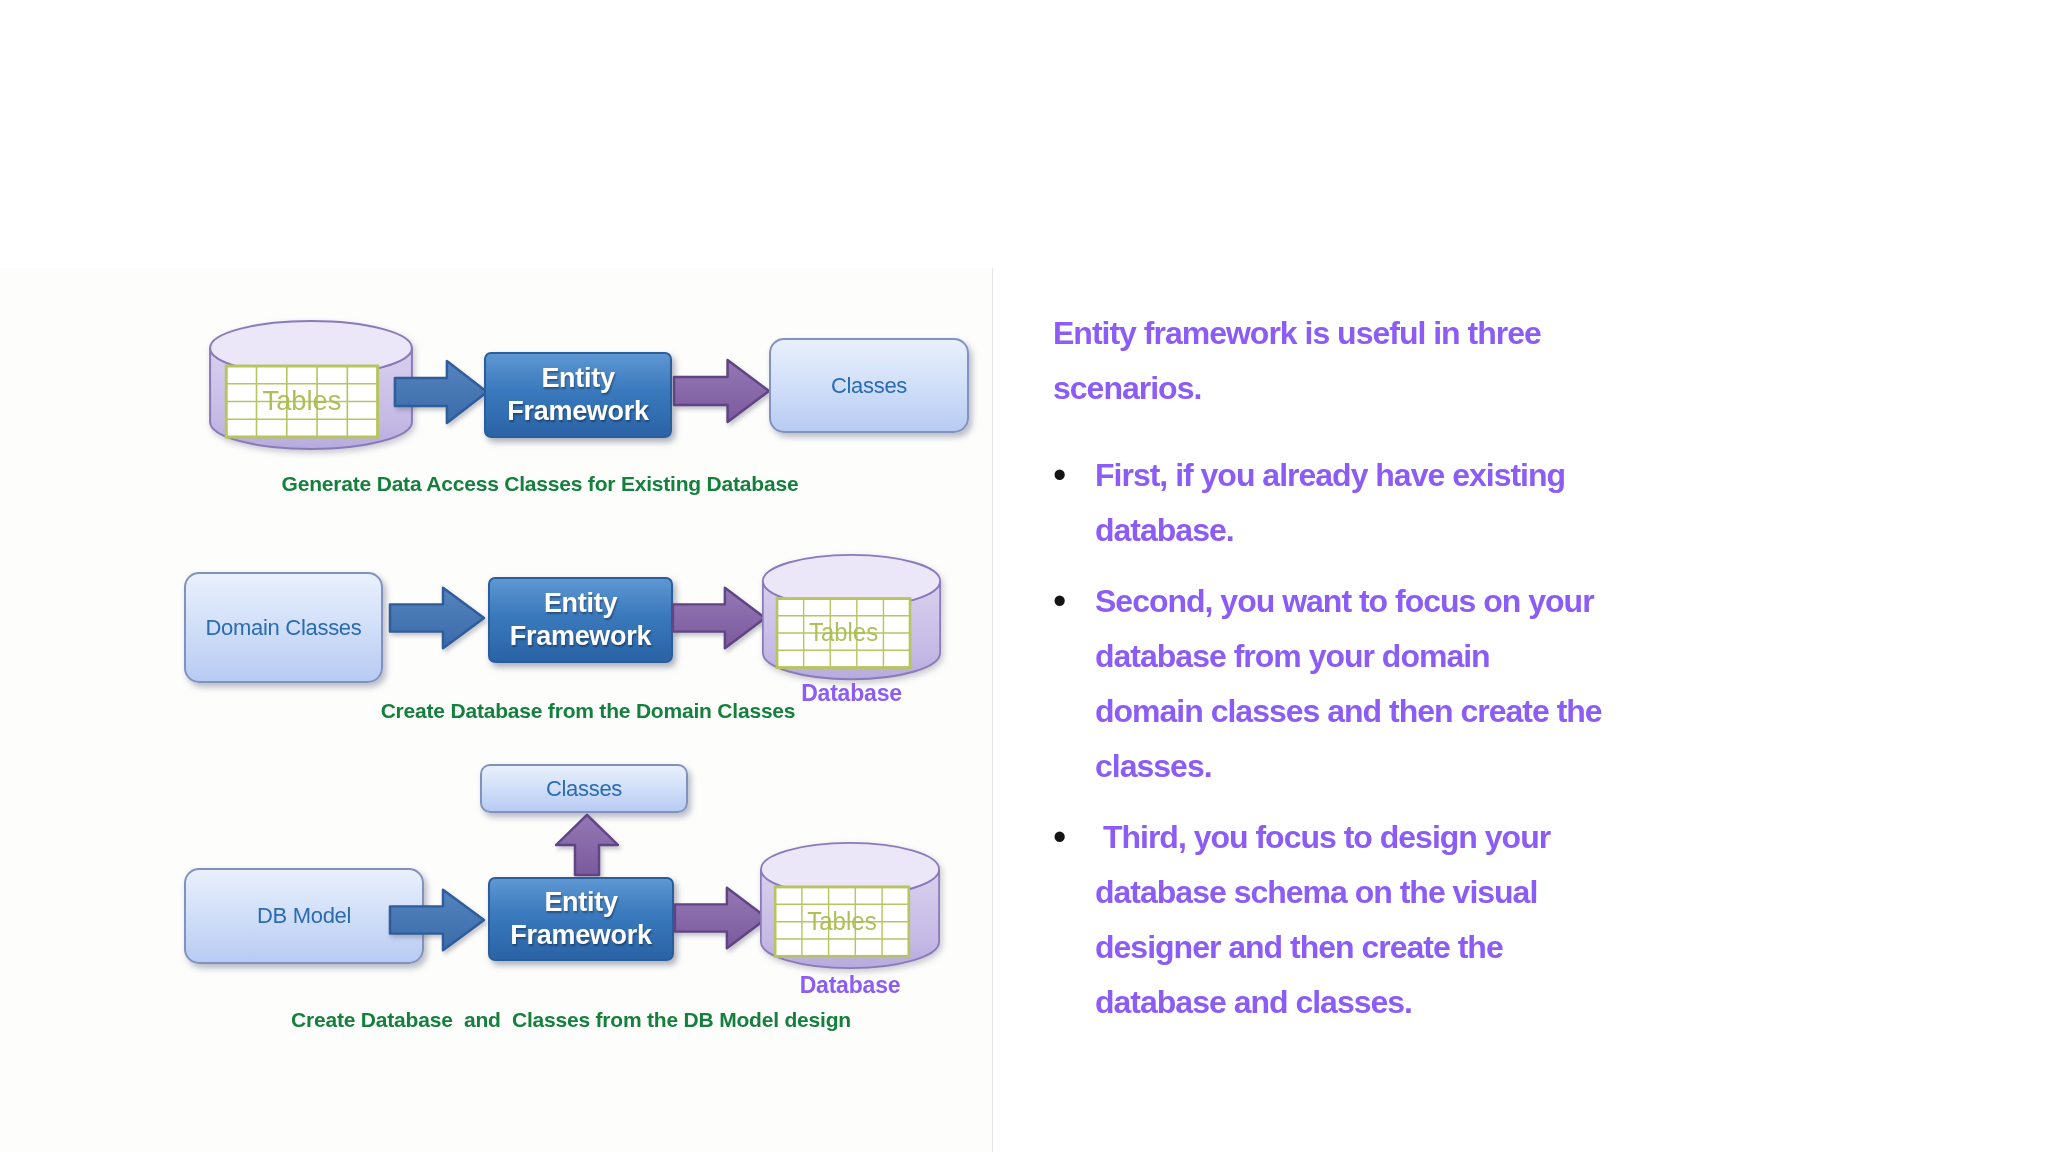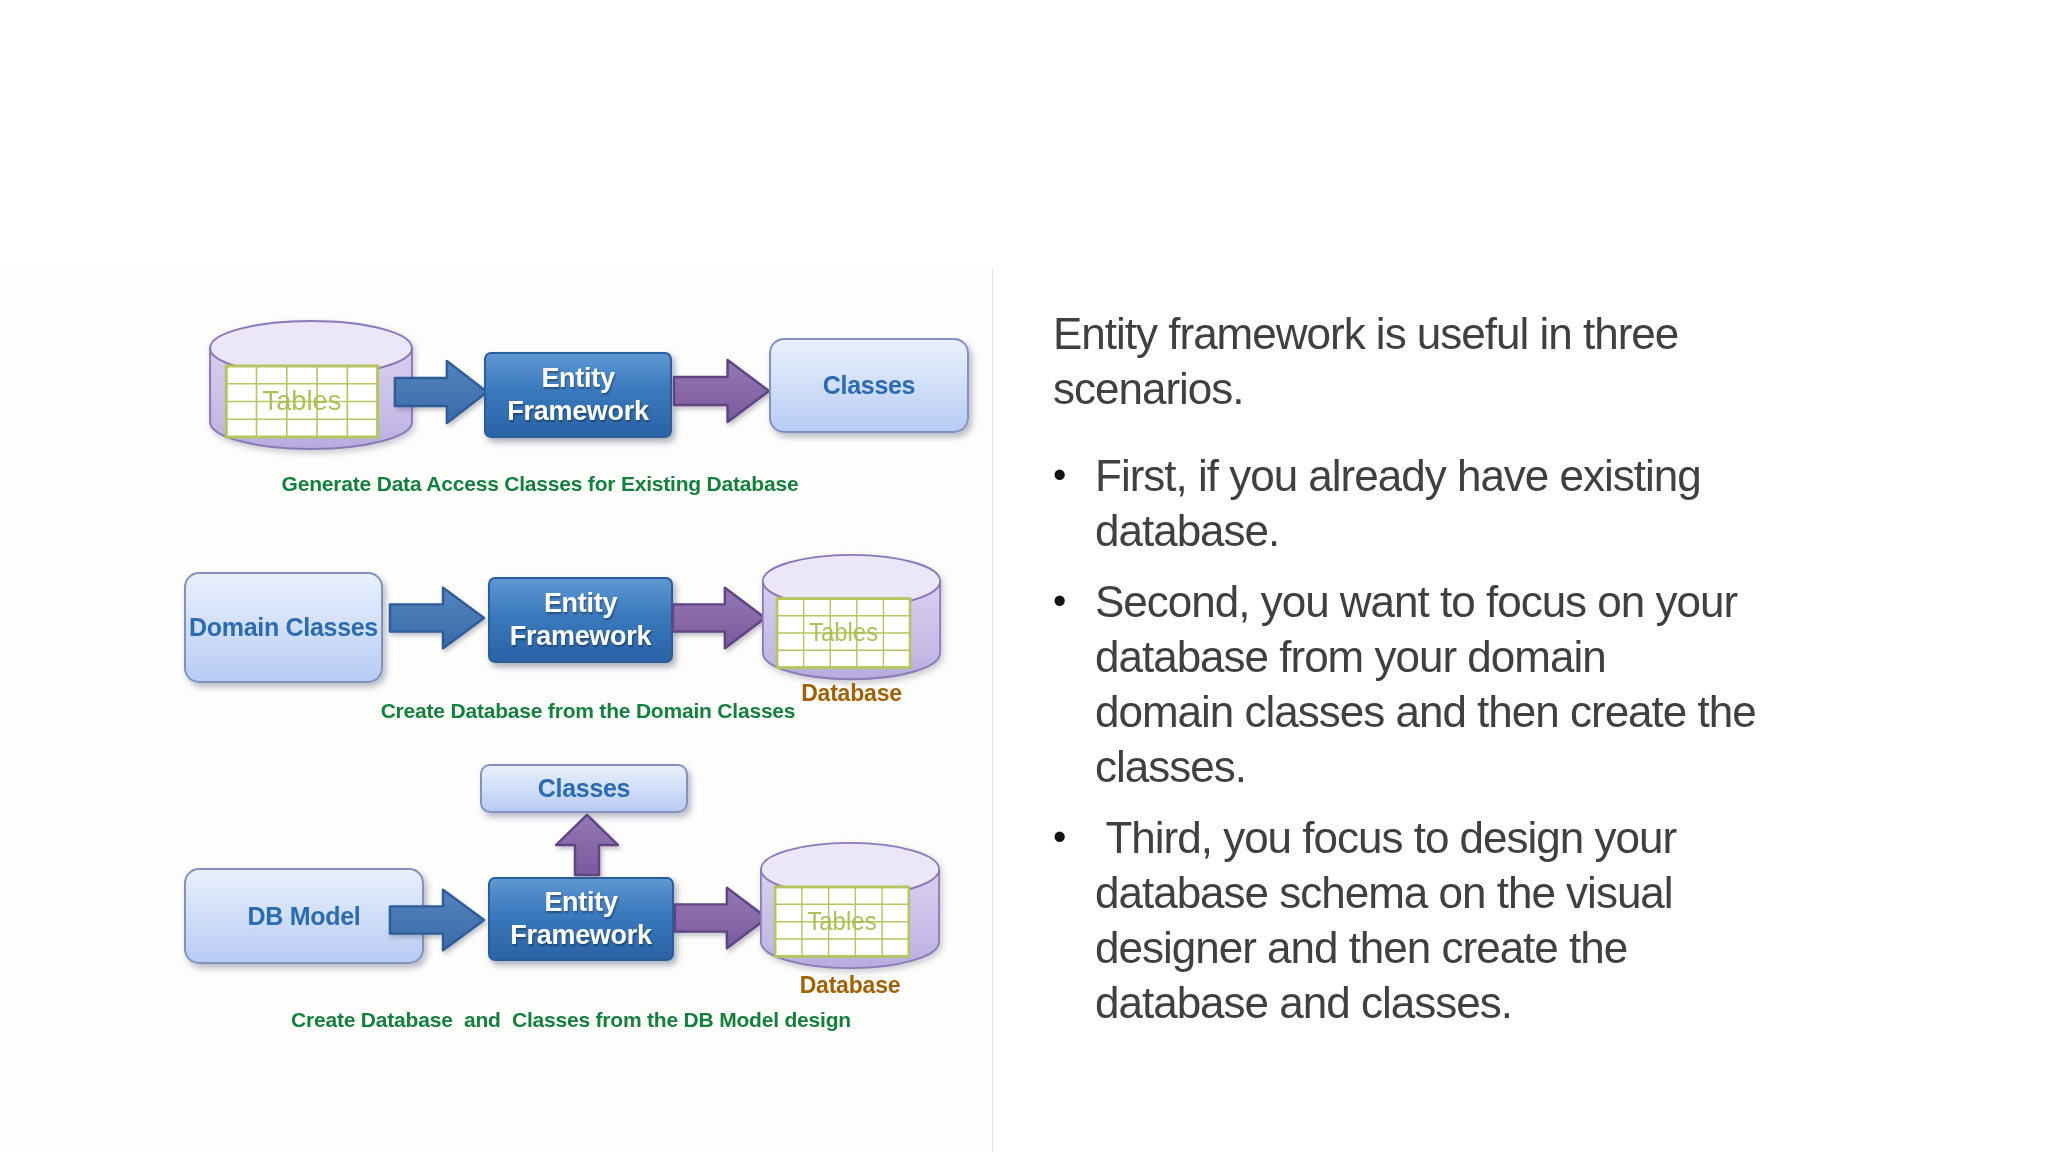--- a/index.html
+++ b/index.html
@@ -19,21 +19,21 @@
   
   .lite-box{
     box-sizing:border-box;
     background:linear-gradient(180deg,#e9f0fc 0%,#d5e2f9 40%,#b8cbf3 100%);
     border:2px solid #8292bd;border-radius:15px;
     box-shadow:3px 4px 6px rgba(100,105,130,.45);
     display:flex;align-items:center;justify-content:center;
   }
   .lite-box.small{border-radius:10px;}
   .box-label{
-    color:#2a6bb2;font-size:25px;font-weight:700;letter-spacing:-.3px;white-space:pre;
+    color:#2a6bb2;font-size:22px;font-weight:400;letter-spacing:-.3px;white-space:pre;
   }
 
   
   .ef-box{
     box-sizing:border-box;
     background:linear-gradient(180deg,#5e97d2 0%,#3a79bd 45%,#2a63a6 100%);
     border:2px solid #2b5globals;
     border:2px solid #2b5d9b;border-radius:7px;
     box-shadow:3px 4px 6px rgba(90,95,120,.5);
     display:flex;flex-direction:column;align-items:center;justify-content:center;
@@ -57,27 +57,27 @@
     fill:#a9bd52;font-size:27px;font-weight:500;text-anchor:middle;
     font-family:"Liberation Sans","DejaVu Sans",sans-serif;opacity:.95;
   }
 
   
   .caption{
     text-align:center;color:#15803d;font-size:21px;font-weight:600;
     letter-spacing:-.2px;white-space:pre;
   }
   .db-label{
-    text-align:center;color:#a16207;font-size:23px;font-weight:600;letter-spacing:-.2px;
+    text-align:center;color:#8b5cf6;font-size:23px;font-weight:600;letter-spacing:-.2px;
   }
 
   
   .text-panel{left:1053px;top:306px;width:900px;}
   .t-line{
-    font-size:44px;line-height:55px;color:#404040;letter-spacing:-1px;white-space:pre;
+    font-size:32px;line-height:55px;color:#8b5cf6;letter-spacing:-1px;white-space:pre;font-weight:bold;
   }
   .intro{margin-bottom:32px;}
   .bullet{display:flex;margin-bottom:16px;}
   .marker{
     width:42px;flex:0 0 42px;font-size:38px;line-height:55px;color:#141414;
   }
 </style>
 </head>
 <body>
 

